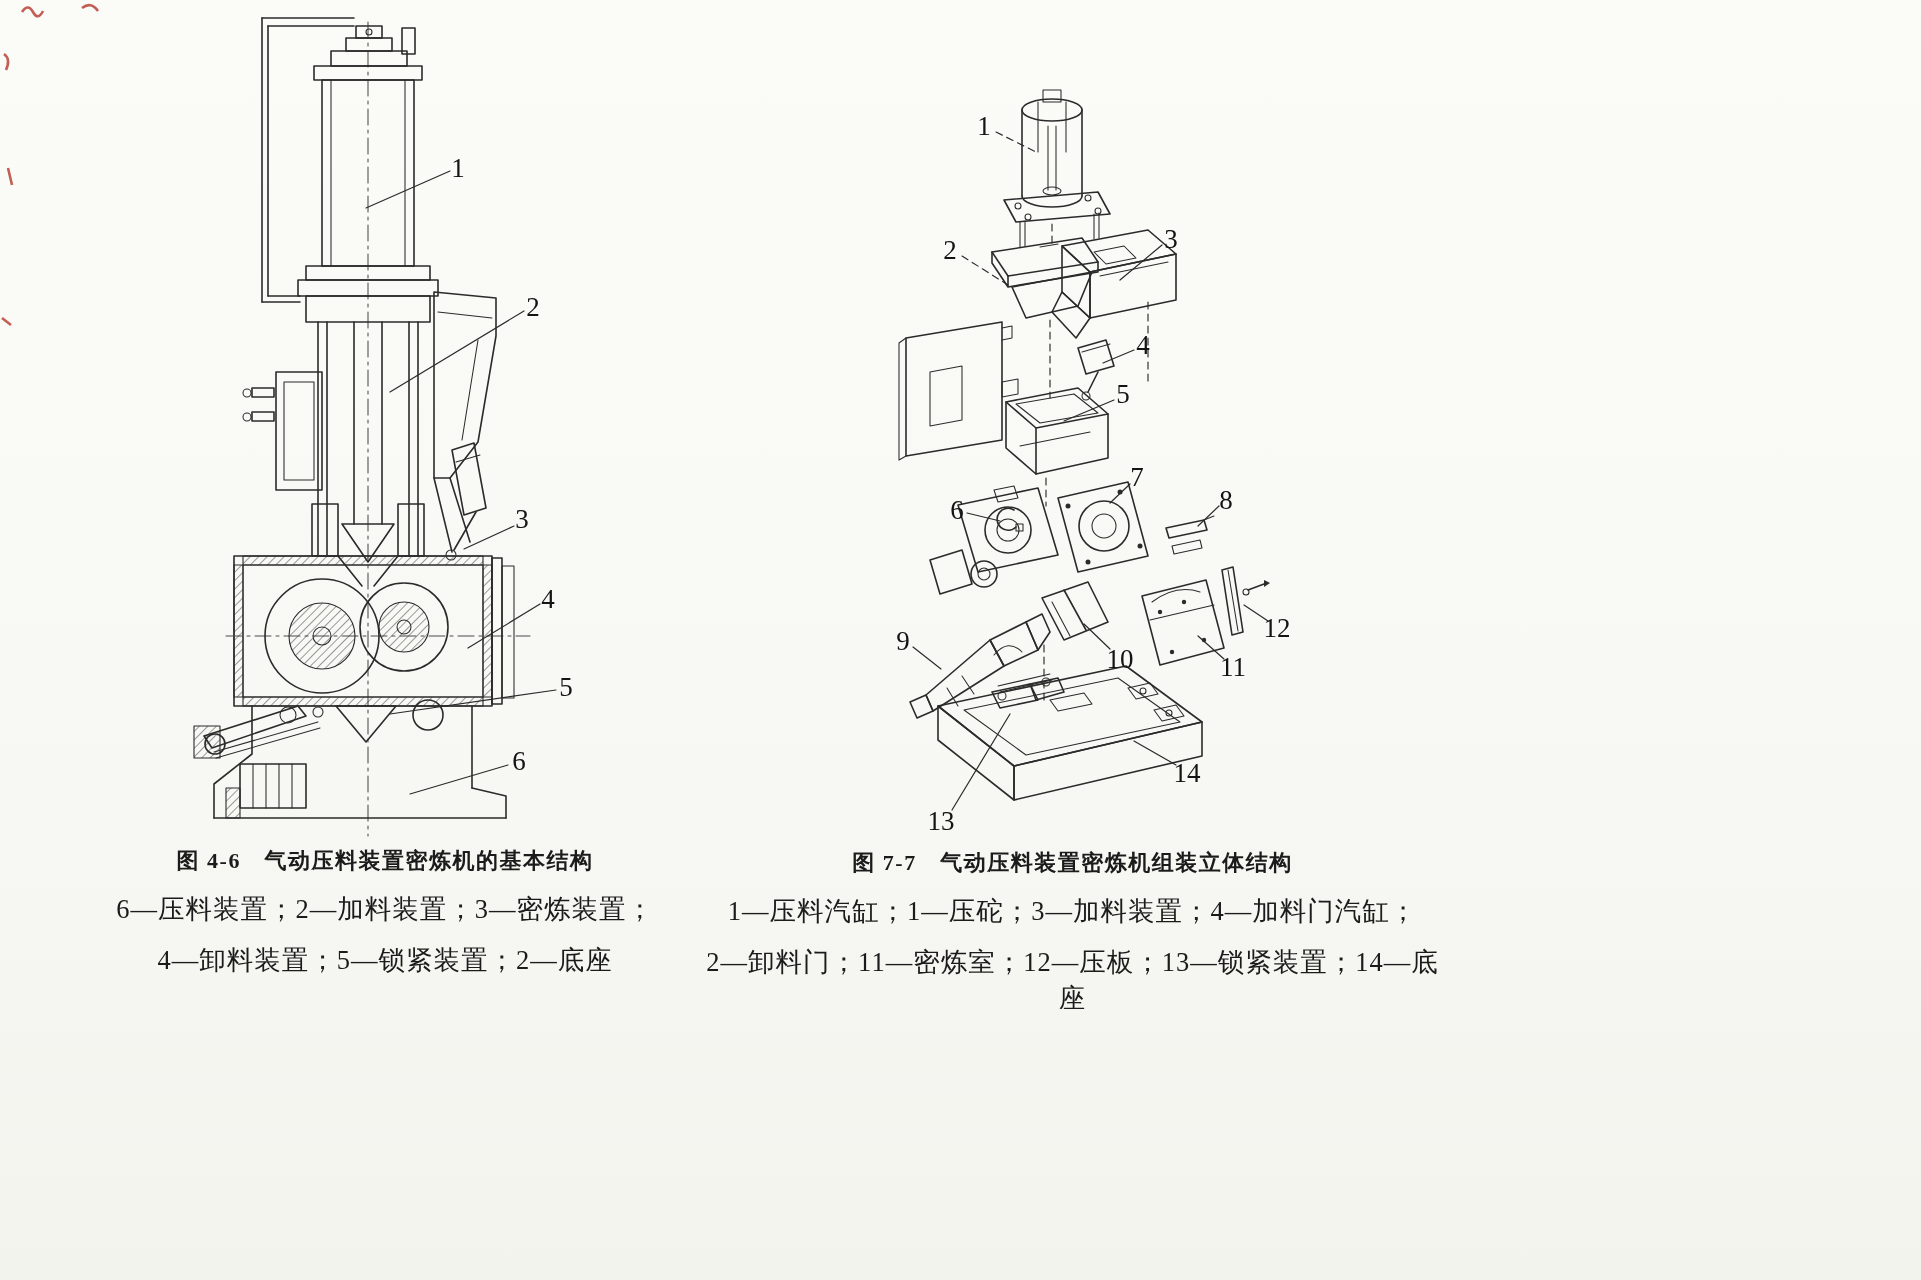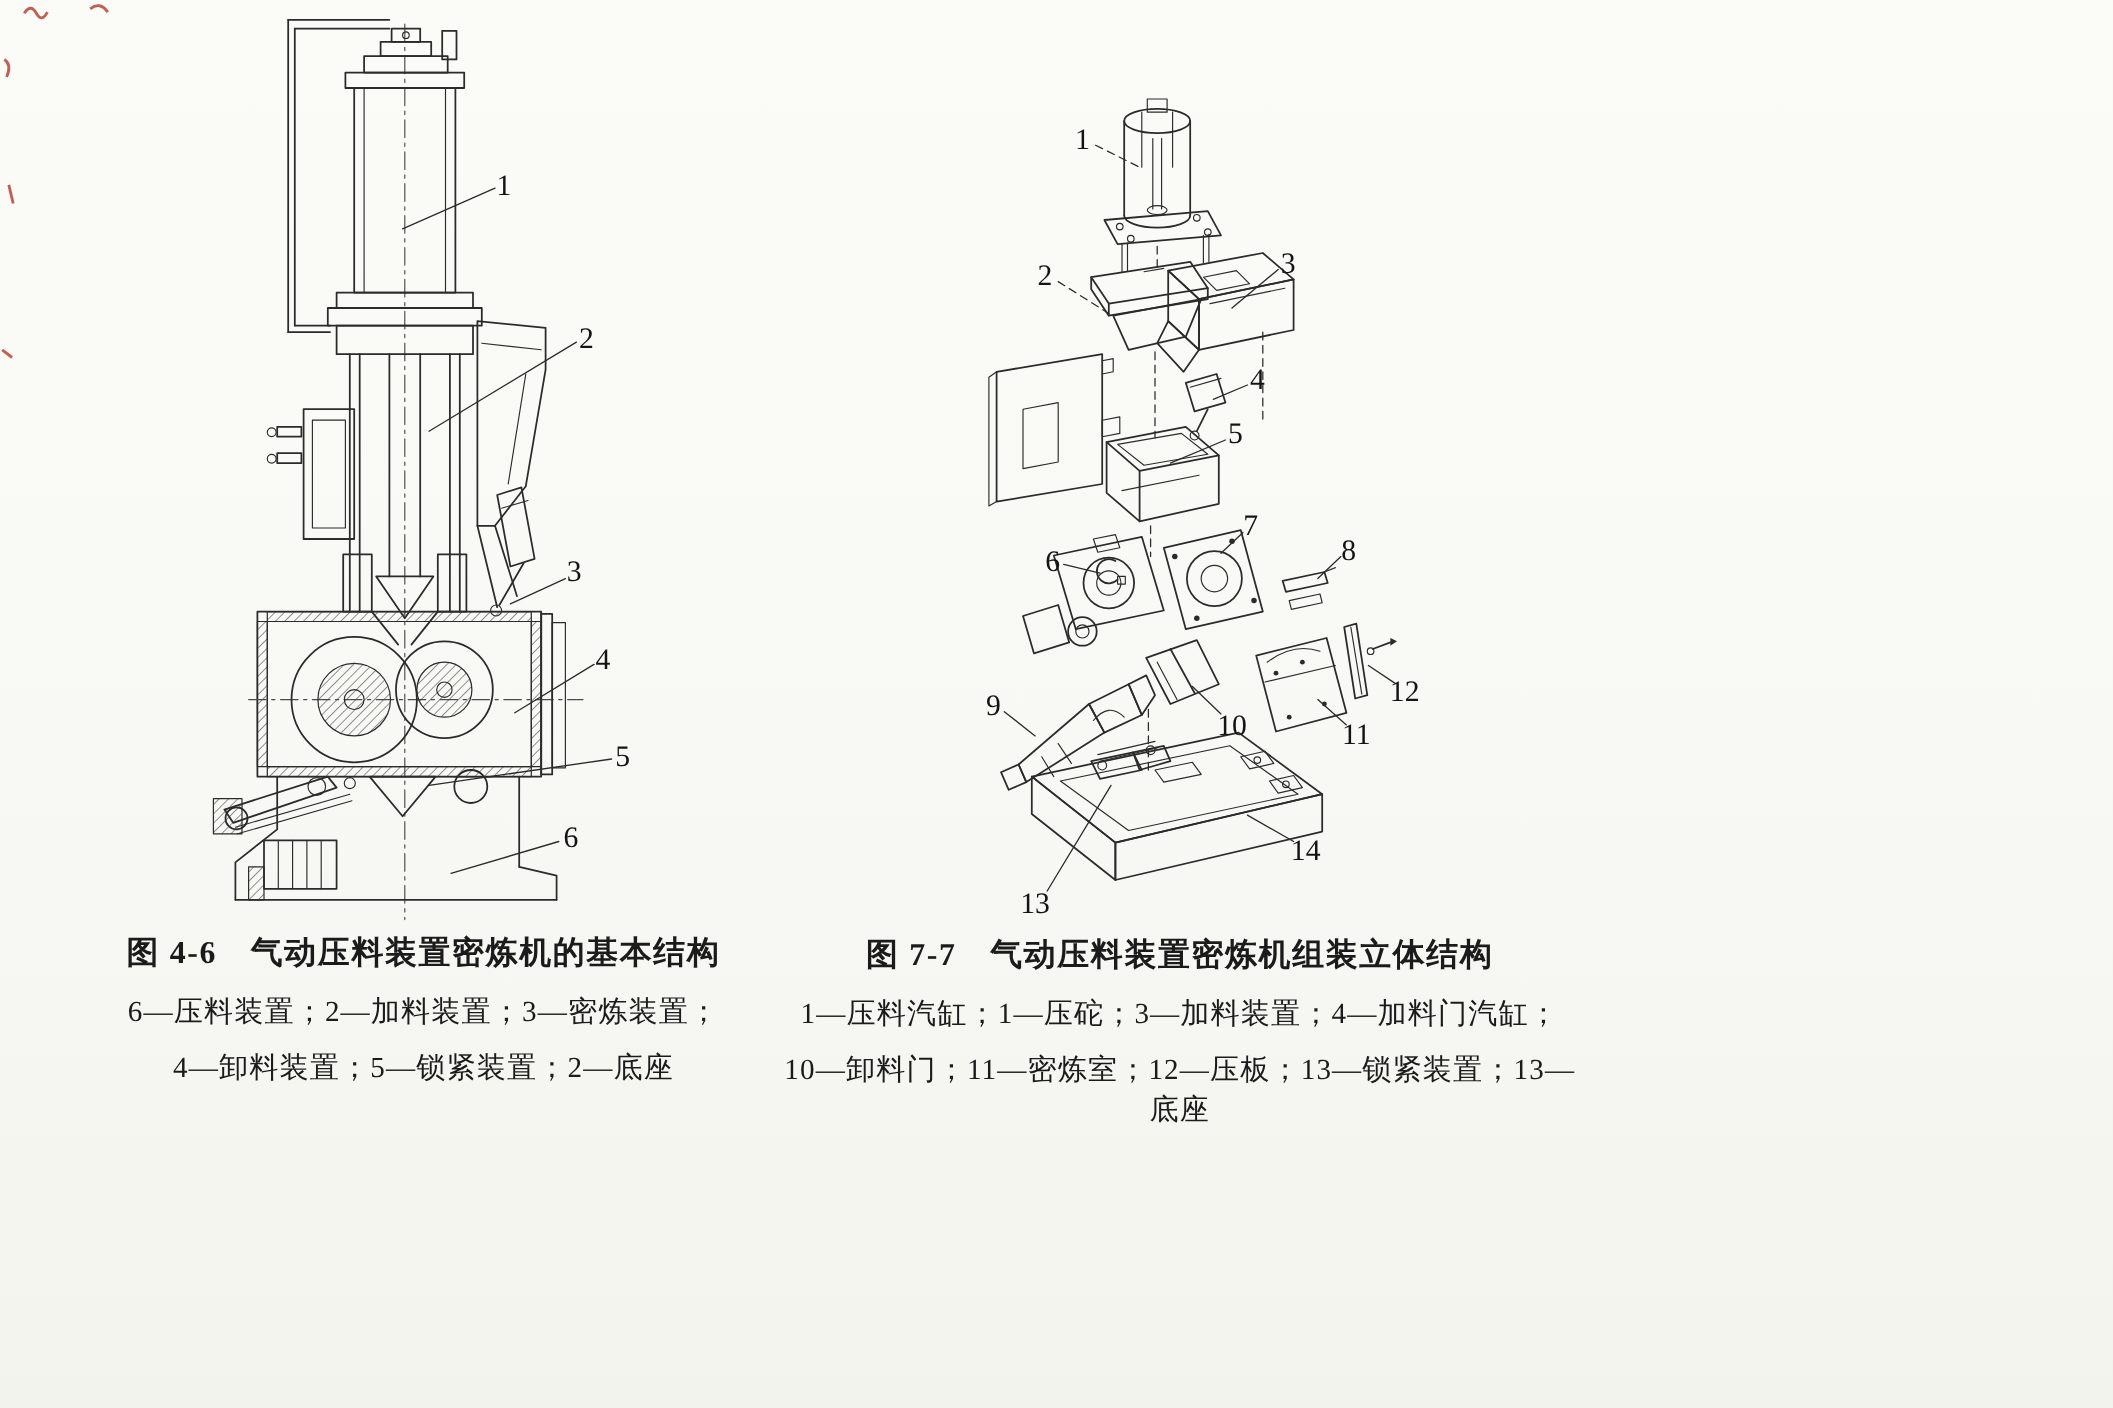--- a/index.html
+++ b/index.html
@@ -22,21 +22,21 @@
   g.ln   { stroke: #2b2b2b; fill: none; stroke-width: 1.6; stroke-linejoin: round; stroke-linecap: round; }
   .ln2   { stroke: #2b2b2b; fill: none; stroke-width: 1.05; }
   .dd    { stroke: #4a4a4a; fill: none; stroke-width: 1.05; stroke-dasharray: 16 5 3 5; }
   .dsh   { stroke: #2b2b2b; fill: none; stroke-width: 1.15; stroke-dasharray: 7 5; }
   .ldr   { stroke: #2b2b2b; fill: none; stroke-width: 1.2; }
   .hat   { fill: url(#hatchA); stroke: #2b2b2b; stroke-width: 1.1; }
   .dot   { fill: #2b2b2b; stroke: none; }
   .callout { font: 27px "Liberation Serif", "DejaVu Serif", serif; fill: #141414; }
 
   .caption { position: absolute; text-align: center; color: #1b1b1b; }
-  .cap-title { font-size: 29px; font-weight: 700; letter-spacing: 1.5px; }
+  .cap-title { font-size: 22px; font-weight: 700; letter-spacing: 1.5px; }
   .cap-line  { font-size: 26.5px; margin-top: 15px; letter-spacing: 1px; }
 
   .redmarks { position: absolute; left: 0; top: 0; }
 </style>
 </head>
 <body>
 
 <div class="page">
 
   <svg class="redmarks" width="130" height="360" viewBox="0 0 130 360">
@@ -370,16 +370,16 @@
 
   <div class="caption" style="left:90px; top:846px; width:590px;">
     <div class="cap-title">图 4-6　气动压料装置密炼机的基本结构</div>
     <div class="cap-line">6—压料装置；2—加料装置；3—密炼装置；</div>
     <div class="cap-line">4—卸料装置；5—锁紧装置；2—底座</div>
   </div>
 
   <div class="caption" style="left:700px; top:848px; width:745px;">
     <div class="cap-title">图 7-7　气动压料装置密炼机组装立体结构</div>
     <div class="cap-line">1—压料汽缸；1—压砣；3—加料装置；4—加料门汽缸；</div>
-    <div class="cap-line">10—卸料门；11—密炼室；12—压板；13—锁紧装置；13—底座</div>
+    <div class="cap-line">2—卸料门；11—密炼室；12—压板；13—锁紧装置；14—底座</div>
   </div>
 
 </div>
 
 </body></html>

